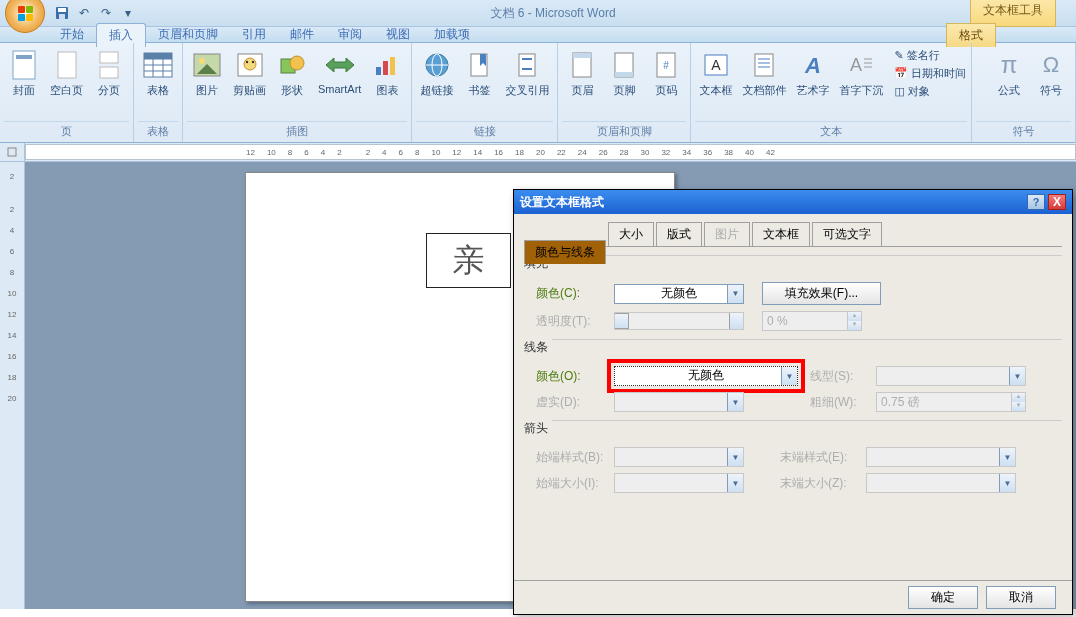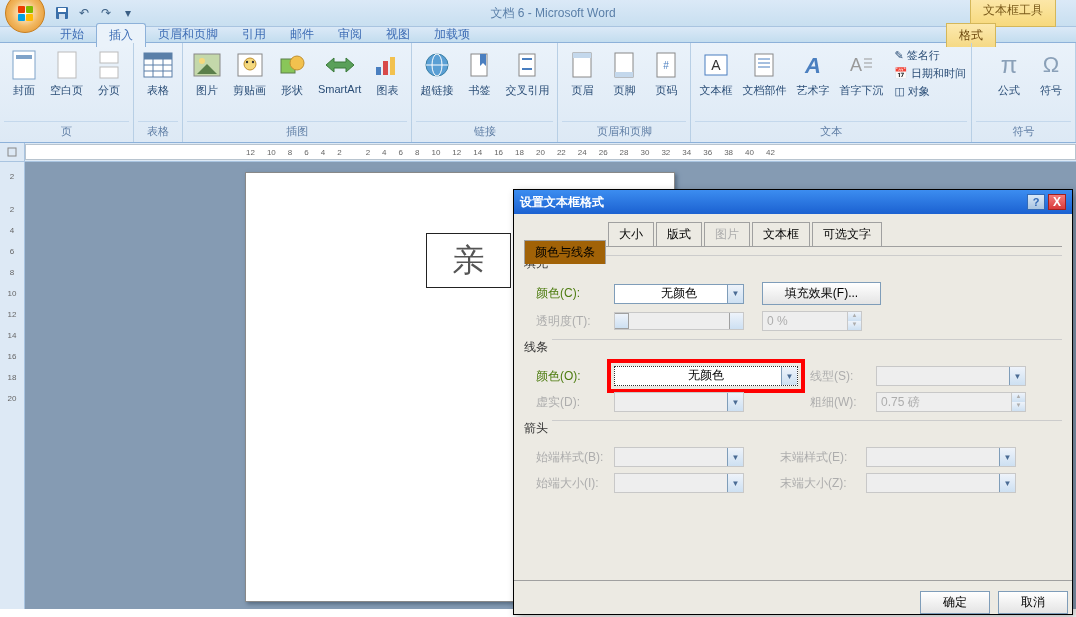--- a/index.html
+++ b/index.html
@@ -70,21 +70,21 @@
     .combo { height: 20px; border: 1px solid #7f9db9; background: #fff; font-size: 12px; display: flex; align-items: flex-start; justify-content: center; position: relative; cursor: pointer; }
     .combo-arrow { position: absolute; right: 0; top: 0; width: 16px; height: 18px; border-left: 1px solid #7f9db9; background: linear-gradient(#eef3fa, #cde0f2); display: flex; align-items: center; justify-content: center; font-size: 8px; color: #4a6b94; }
     .btn { padding: 2px 14px; font-size: 12px; border: 1px solid #7f9db9; background: linear-gradient(#fff, #e4e4e4); cursor: pointer; }
     .slider { flex: 1; height: 18px; border: 1px solid #c8c8c8; background: #eee; position: relative; }
     .slider-thumb { position: absolute; left: 0; top: 0; width: 14px; height: 16px; background: linear-gradient(#eef3fa, #cde0f2); border: 1px solid #a0a0a0; border-left: none; }
     .slider-end { position: absolute; right: 0; top: 0; width: 14px; height: 16px; background: linear-gradient(#eef3fa, #cde0f2); border-left: 1px solid #a0a0a0; }
     .spinbox { width: 72px; height: 20px; border: 1px solid #c8c8c8; background: #eee; font-size: 12px; color: #adadad; display: flex; align-items: center; padding-left: 4px; position: relative; }
     .spinbox .spins { position: absolute; right: 0; top: 0; width: 14px; height: 18px; display: flex; flex-direction: column; border-left: 1px solid #c8c8c8; }
     .spinbox .spins div { flex: 1; font-size: 6px; text-align: center; background: linear-gradient(#eef3fa, #cde0f2); }
     .highlight-box { border: 4px solid red; padding: 3px; margin: -7px; }
-    .dlg-footer { position: absolute; bottom: 0; left: 0; right: 0; height: 34px; border-top: 1px solid #a0a0a0; display: flex; justify-content: flex-end; align-items: flex-end; gap: 8px; padding-right: 4px; }
+    .dlg-footer { position: absolute; bottom: 0; left: 0; right: 0; height: 34px; border-top: 1px solid #a0a0a0; display: flex; justify-content: flex-end; align-items: center; gap: 8px; padding-right: 16px; }
     
     
     svg { display: block; }
   </style>
 </head>
 <body>
 
 <div class="titlebar">
   <div class="office-btn">
     <div class="office-logo">

